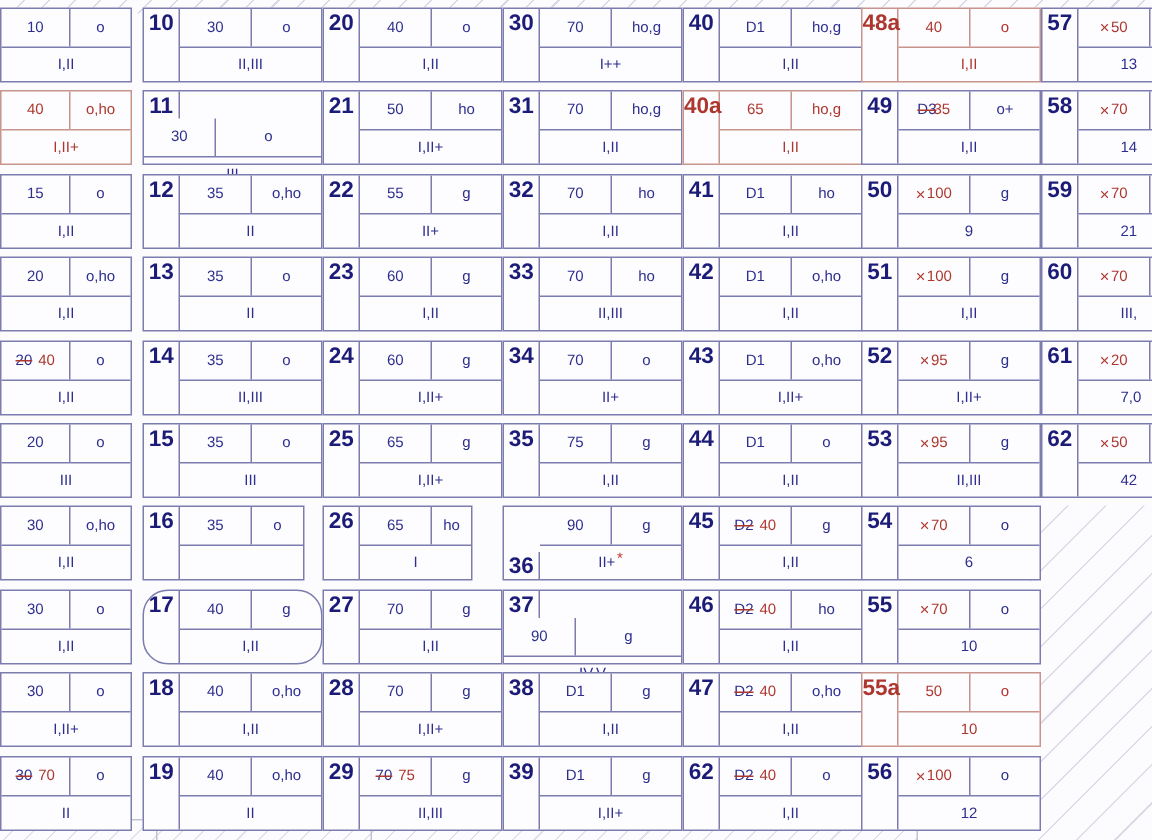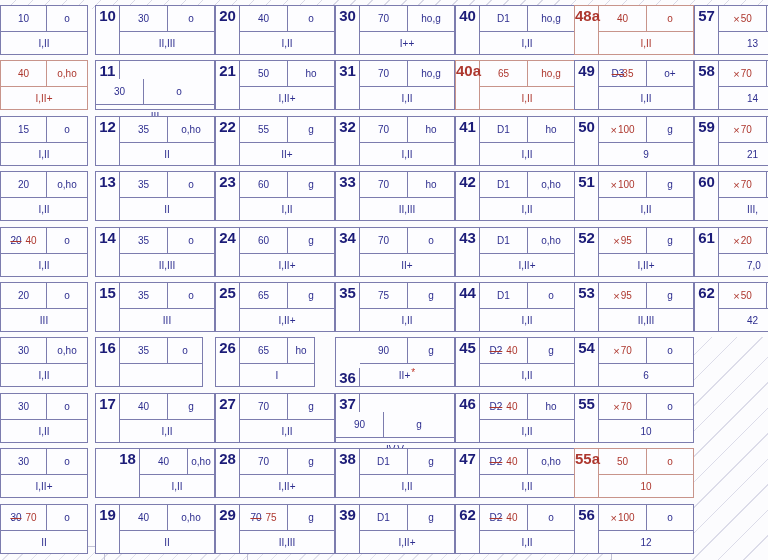--- a/index.html
+++ b/index.html
@@ -332,38 +332,38 @@
       <div class="toprow">
         <div class="cell cl">
 
           <span class="v1">35</span>
 
         </div>
         <div class="cell cr">o</div>
       </div>
     </div>
   </div>
-      <div class="card" style="left: 95px; top: 393px; width: 120px;">
+      <div class="card" style="left: 95px; top: 393px; width: 120px; border-radius: 17px;">
     <div class="numbox">17</div>
     <div class="valuebox">
       <div class="toprow">
         <div class="cell cl">
 
           <span class="v1">40</span>
 
         </div>
         <div class="cell cr">g</div>
       </div>
       <div class="botrow">
         <span class="bv">I,II</span>
 
       </div>
     </div>
   </div>
-      <div class="card" style="left: 95px; top: 448px; width: 120px; padding-left: 20px;">
+      <div class="card" style="left: 95px; top: 448px; width: 120px;">
     <div class="numbox">18</div>
     <div class="valuebox">
       <div class="toprow">
         <div class="cell cl">
 
           <span class="v1">40</span>
 
         </div>
         <div class="cell cr">o,ho</div>
       </div>

